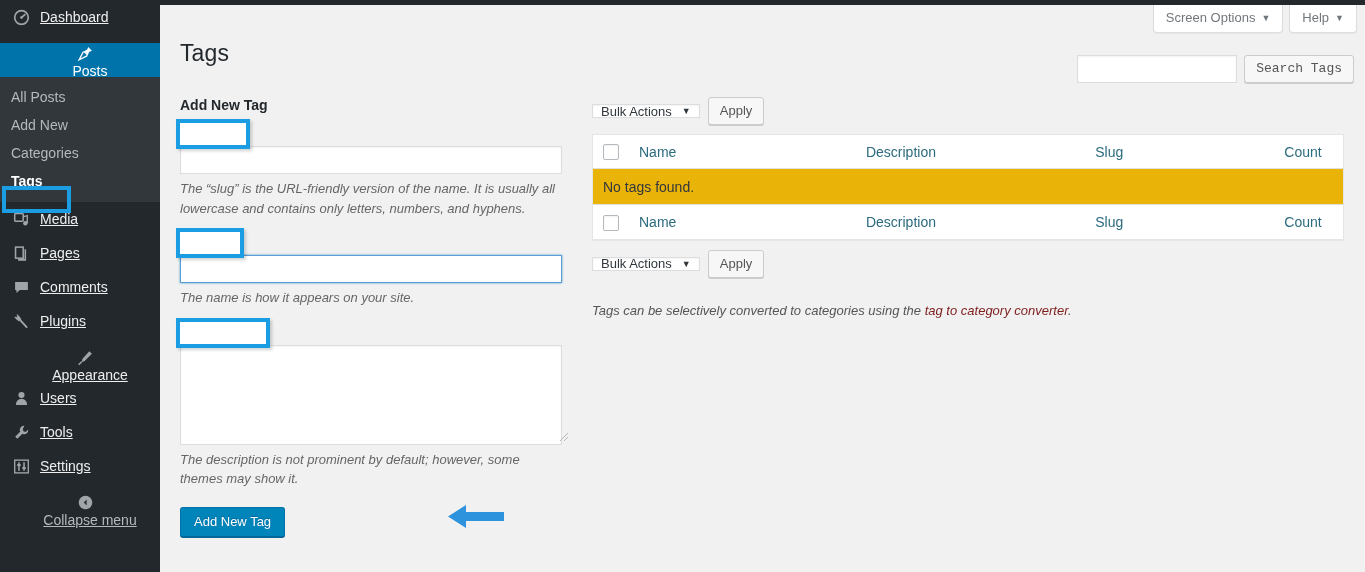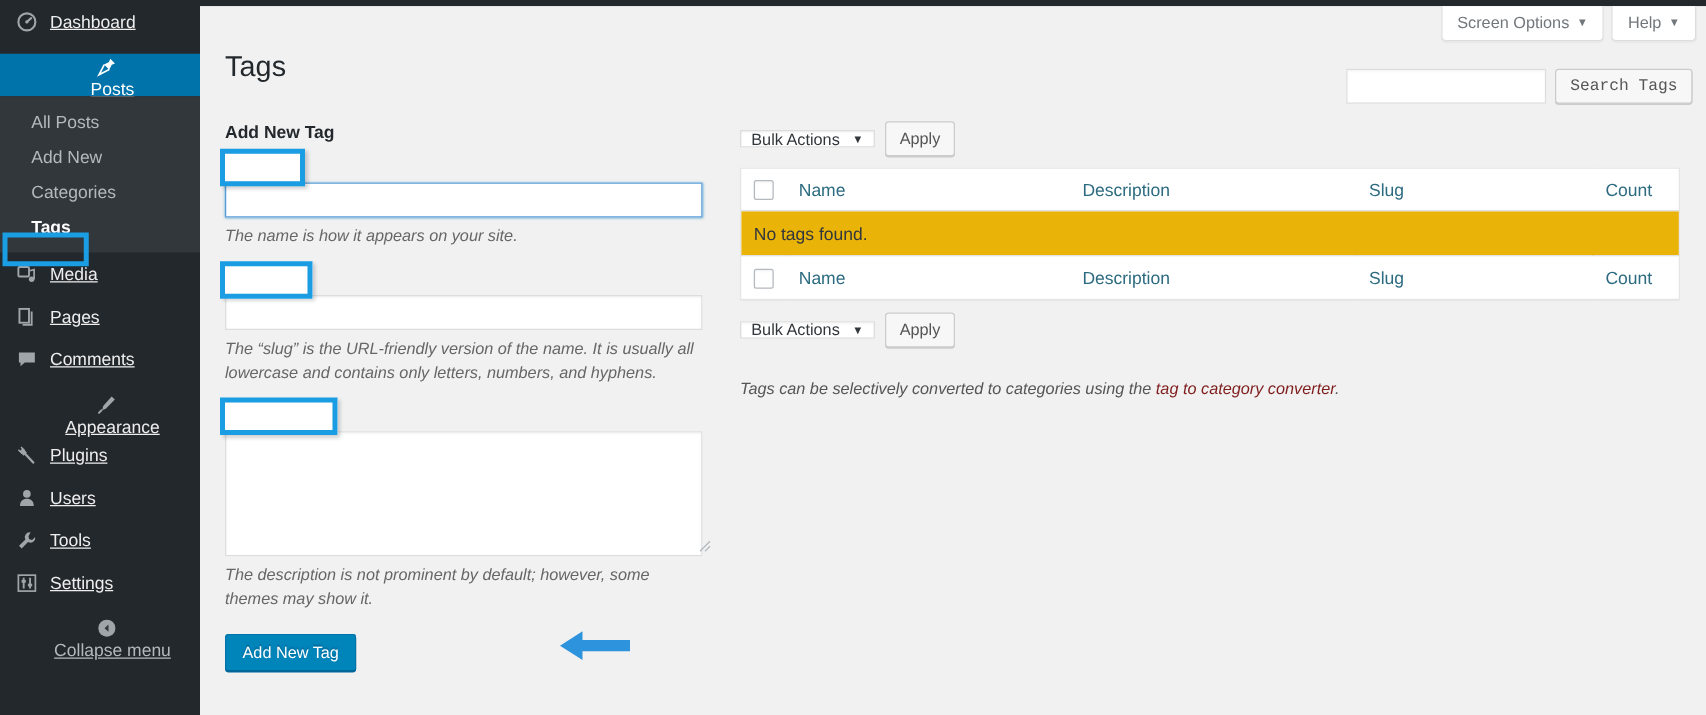--- a/index.html
+++ b/index.html
@@ -58,21 +58,21 @@
     display: inline-flex; align-items: center; justify-content: center;
     flex: 0 0 20px;
   }
   .icon svg { display: block; }
 
   
   .submenu { background: #32373c; padding: 6px 0 7px 0; }
   .sub-item {
     display: block;
     height: 28px; line-height: 28px;
-    padding-left: 25px;
+    padding-left: 11px;
     color: #b4b9be;
     font-size: 14px;
   }
   .sub-item.current { color: #fff; font-weight: bold; }
   .sub-wrap { position: relative; }
 
   
   .anno-tags {
     position: absolute;
     left: 2px; top: 186px;
@@ -375,39 +375,39 @@
 
     <div class="menu-item">
       <span class="icon">
         <svg width="17" height="17" viewBox="0 0 20 20">
             <path d="M2.5 3.5 H17.5 V13 H8 L4 16.5 V13 H2.5 Z" fill="#a0a5aa"></path>
           </svg>
       </span>
       <span class="mlabel">Comments</span>
     </div>
 
-    <div class="menu-item gap-top">
-      <span class="icon">
-        <svg width="17" height="17" viewBox="0 0 20 20">
-            <path d="M14.5 2.5 L17.5 5.5 L9 14 L5.5 15.5 L6.5 11.5 Z" fill="#a0a5aa"></path>
-            <path d="M5 15.5 L2.5 18" stroke="#a0a5aa" stroke-width="1.8" stroke-linecap="round"></path>
-          </svg>
-      </span>
-      <span class="mlabel">Appearance</span>
-    </div>
-
     <div class="menu-item">
       <span class="icon">
         <svg width="17" height="17" viewBox="0 0 20 20">
             <path d="M6 3 L10 7 L7 10 L3 6 Z" fill="#a0a5aa"></path>
             <path d="M8.5 8.5 L16 16.5" stroke="#a0a5aa" stroke-width="2.2" stroke-linecap="round"></path>
             <path d="M4.5 2 L8 5.5 M2 4.5 L5.5 8" stroke="#a0a5aa" stroke-width="1.4"></path>
           </svg>
       </span>
       <span class="mlabel">Plugins</span>
+    </div>
+
+    <div class="menu-item gap-top">
+      <span class="icon">
+        <svg width="17" height="17" viewBox="0 0 20 20">
+            <path d="M14.5 2.5 L17.5 5.5 L9 14 L5.5 15.5 L6.5 11.5 Z" fill="#a0a5aa"></path>
+            <path d="M5 15.5 L2.5 18" stroke="#a0a5aa" stroke-width="1.8" stroke-linecap="round"></path>
+          </svg>
+      </span>
+      <span class="mlabel">Appearance</span>
     </div>
 
     <div class="menu-item">
       <span class="icon">
         <svg width="17" height="17" viewBox="0 0 20 20">
             <circle cx="10" cy="6" r="3.6" fill="#a0a5aa"></circle>
             <path d="M3.5 17.5 C3.5 12.8 6.4 10.6 10 10.6 C13.6 10.6 16.5 12.8 16.5 17.5 Z" fill="#a0a5aa"></path>
           </svg>
       </span>
       <span class="mlabel">Users</span>
@@ -460,35 +460,35 @@
       </div>
     </div>
 
     <div class="searchbox">
       <input class="search-input" type="text" placeholder="" style="">
       <button class="btn-secondary search-btn">Search Tags</button>
     </div>
 
     <section class="form-col">
       <h2 class="form-heading">Add New Tag</h2>
+
+      <div class="fld fld-row">
+        <label class="field-label">Slug</label>
+        <input class="txt-input" type="text" style="">
+        <p class="hint">The “slug” is the URL-friendly version of the name. It is usually all lowercase and contains only letters, numbers, and hyphens.</p>
+        <div class="anno-inner" style="left:0px; top:-4px; width:66px; height:22px;"></div>
+        <div class="anno" style="left:-4px; top:-8px; width:74px; height:30px;"></div>
+      </div>
 
       <div class="fld fld-row">
         <label class="field-label">Name</label>
         <input class="txt-input focused" type="text" style="">
         <p class="hint">The name is how it appears on your site.</p>
         <div class="anno-inner" style="left:0px; top:-4px; width:60px; height:22px;"></div>
         <div class="anno" style="left:-4px; top:-8px; width:68px; height:30px;"></div>
-      </div>
-
-      <div class="fld fld-row">
-        <label class="field-label">Slug</label>
-        <input class="txt-input" type="text" style="">
-        <p class="hint">The “slug” is the URL-friendly version of the name. It is usually all lowercase and contains only letters, numbers, and hyphens.</p>
-        <div class="anno-inner" style="left:0px; top:-4px; width:66px; height:22px;"></div>
-        <div class="anno" style="left:-4px; top:-8px; width:74px; height:30px;"></div>
       </div>
 
       <div class="fld fld-row">
         <label class="field-label">Description</label>
         <div class="ta-wrap">
           <textarea class="ta" style=""></textarea>
           <svg class="ta-grip" viewBox="0 0 12 12">
             <path d="M11 3 L3 11 M11 7 L7 11" stroke="#b4b9be" stroke-width="1" fill="none"></path>
           </svg>
         </div>

